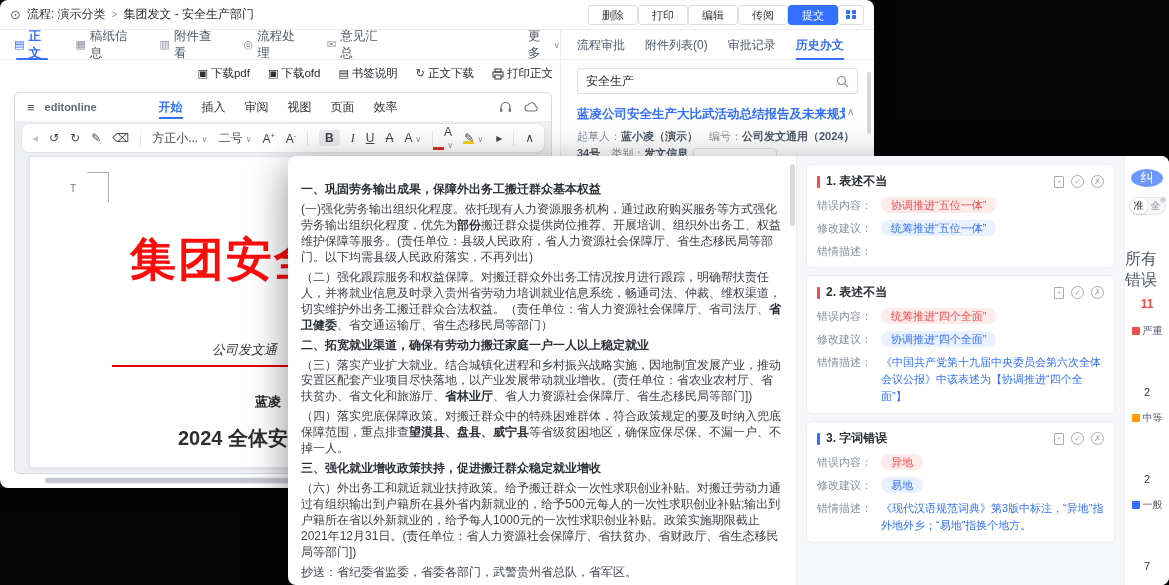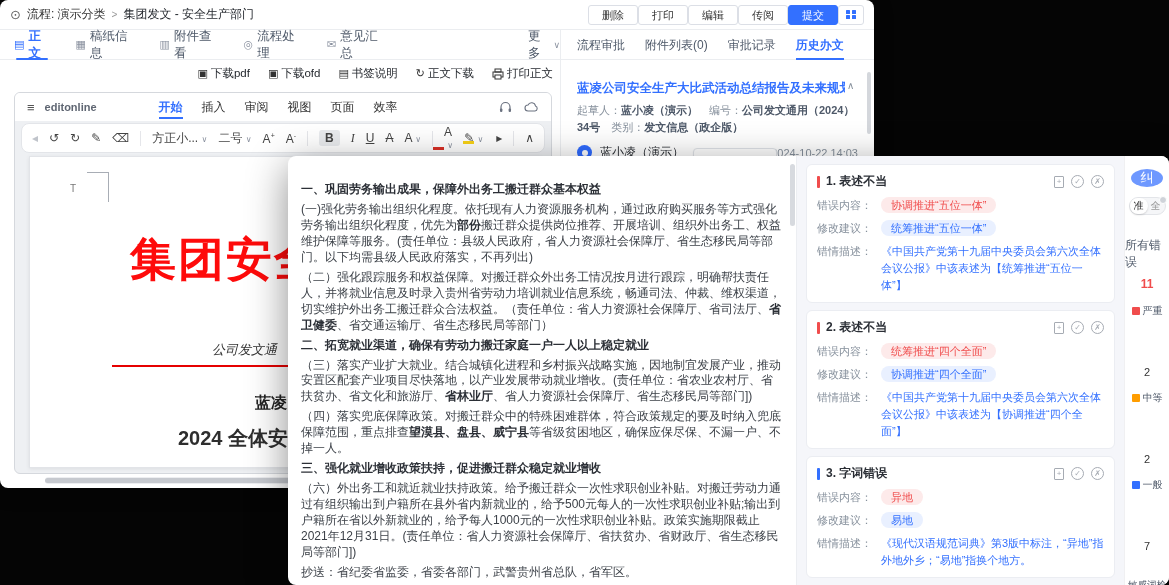--- a/index.html
+++ b/index.html
@@ -83,21 +83,21 @@
 
   .page { position:absolute; left:14px; top:63px; width:512px; height:312px; background:#fff;
           border:1px solid #e2e4e8; box-shadow:0 1px 4px rgba(0,0,0,.08); }
   .corner-mark { position:absolute; left:57px; top:15px; width:22px; height:30px; border-top:1px solid #a8adb5; border-right:1px solid #a8adb5; }
   .tmark { position:absolute; left:40px; top:26px; font-size:10px; color:#777; }
   .doc-red-title { position:absolute; left:100px; top:72px; font-size:46px; font-weight:800; color:#fe0b0b;
                    letter-spacing:2px; white-space:nowrap; }
   .doc-sub { position:absolute; left:182px; top:184px; font-size:13px; font-style:italic; color:#333;
              font-family:"Liberation Serif","DejaVu Serif",serif; white-space:nowrap; }
   .doc-redline { position:absolute; left:82px; top:208px; width:436px; height:2px; background:#e60000; }
-  .doc-l2 { position:absolute; left:225px; top:236px; font-size:16px; font-weight:700; color:#222;
+  .doc-l2 { position:absolute; left:225px; top:236px; font-size:13px; font-weight:700; color:#222;
             font-family:"Liberation Serif","DejaVu Serif",serif; white-space:nowrap; }
   .doc-l3 { position:absolute; left:148px; top:268px; font-size:20px; font-weight:600; color:#2e2e2e; white-space:nowrap; }
   .bw-hscroll { position:absolute; left:45px; top:477px; width:515px; height:7px; background:#edeef1; border-radius:4px; }
   .bw-hscroll i { position:absolute; left:0; top:1px; width:300px; height:5px; background:#c6c9cf; border-radius:3px; }
 
   
   .front-win { position:absolute; left:288px; top:156px; width:881px; height:429px; background:#fff;
                border-radius:8px; box-shadow:0 10px 40px rgba(0,0,0,.45); display:flex; overflow:hidden; }
   .doc-col { width:508px; padding:26px 12px 0 13px; position:relative; overflow:hidden; }
   .doc-col p { font-size:12px; line-height:1.33; color:#3c4148; margin-bottom:4px; }
@@ -121,21 +121,21 @@
 
   .rail { width:45px; background:#fff; border-left:1px solid #f0f0f2; display:flex; flex-direction:column; align-items:center; padding-top:13px; }
   .rail-badge { width:32px; height:32px; border-radius:50%; background:#6e98ff; color:#fff; font-size:13px;
                 display:flex; align-items:center; justify-content:center; cursor:pointer; }
   .mode-pill { position:relative; margin-top:10px; width:37px; height:18px; border:1px solid #e3e5e9; border-radius:9px;
                background:#f5f6f8; display:flex; align-items:center; font-size:10px; }
   .mode-pill .on { background:#fff; border-radius:8px; box-shadow:0 1px 2px rgba(0,0,0,.15); padding:1px 4px; color:#333; }
   .mode-pill .off { color:#999; padding:1px 3px; }
   .mode-pill::after { content:""; position:absolute; right:-2px; top:-2px; width:6px; height:6px; background:#cfd3d9; border:1px solid #fff; border-radius:50%; }
   .rail-div { width:28px; height:1px; background:#ededf0; margin:12px 0 0 0; }
-  .rail-lab { margin-top:10px; font-size:12px; color:#4e5969; }
+  .rail-lab { margin-top:22px; font-size:16px; color:#4e5969; }
   .rail-count-all { margin-top:6px; font-size:12px; font-weight:700; color:#f04c4c; }
   .leg { display:flex; flex-direction:column; align-items:center; margin-top:13px;gap:44px; }
   .leg .lr { display:flex; align-items:center; gap:3px; font-size:10px; color:#4e5969; }
   .leg .sq { width:8px; height:8px; border-radius:1px; }
   .leg .lc { margin-top:4px; font-size:11px; color:#333; }
   .sens { margin-top:15px; font-size:9.5px; color:#4e5969; text-align:center; }
   .toggle { margin-top:7px; width:26px; height:14px; background:#e3e5e8; border-radius:7px; position:relative; cursor:pointer; }
   .toggle i { position:absolute; left:1px; top:1px; width:12px; height:12px; background:#fff; border-radius:50%; box-shadow:0 1px 2px rgba(0,0,0,.2); }
 </style>
 </head>
@@ -288,20 +288,27 @@
       </div>
 
     <div class="bw-right">
       <div class="rp-tabs">
         <span class="rp-tab">流程审批</span>
         <span class="rp-tab">附件列表(0)</span>
         <span class="rp-tab">审批记录</span>
         <span class="rp-tab active">历史办文</span>
       </div>
       <div class="rp-body">
+        <div class="rp-search">
+          <input value="安全生产" style="">
+          <svg width="13" height="13" viewBox="0 0 13 13">
+              <circle cx="5.5" cy="5.5" r="4" fill="none" stroke="#86909c" stroke-width="1.2"></circle>
+              <line x1="8.6" y1="8.6" x2="12" y2="12" stroke="#86909c" stroke-width="1.2"></line>
+            </svg>
+        </div>
         <div class="rp-title-row">
           <div class="rp-title">蓝凌公司安全生产大比武活动总结报告及未来规划</div>
           <span class="rp-caret">∧</span>
         </div>
         <div class="rp-meta">
           <span>起草人：</span><b>蓝小凌（演示）</b>　<span>编号：</span><b>公司发文通用（2024）34号</b>　<span>类别：</span><b>发文信息（政企版）</b>
         </div>
         <div class="rp-person">
           <span class="avatar"></span>
           <span class="rp-name">蓝小凌（演示）</span>
@@ -342,21 +349,20 @@
           <div class="crow">
             <span class="lab">错误内容：</span>
             <span class="pill pill-err">协调推进“五位一体”</span>
           </div>
           <div class="crow">
             <span class="lab">修改建议：</span>
             <span class="pill pill-sug">统筹推进“五位一体”</span>
           </div>
           <div class="crow">
             <span class="lab">错情描述：</span>
-            <span class="desc">《中国共产党第十九届中央委员会第六次全体会议公报》中该表述为【统筹推进“五位一体”】</span>
           </div>
         </div>
         <div class="card">
           <div class="card-head">
             <span class="sev-bar" style="background: rgb(240, 76, 76);"></span>
             <span class="card-title">2. 表述不当</span>
             <span class="card-icons">
               <span class="picon">+</span>
               <span class="cicon">✓</span>
               <span class="cicon">✗</span>

